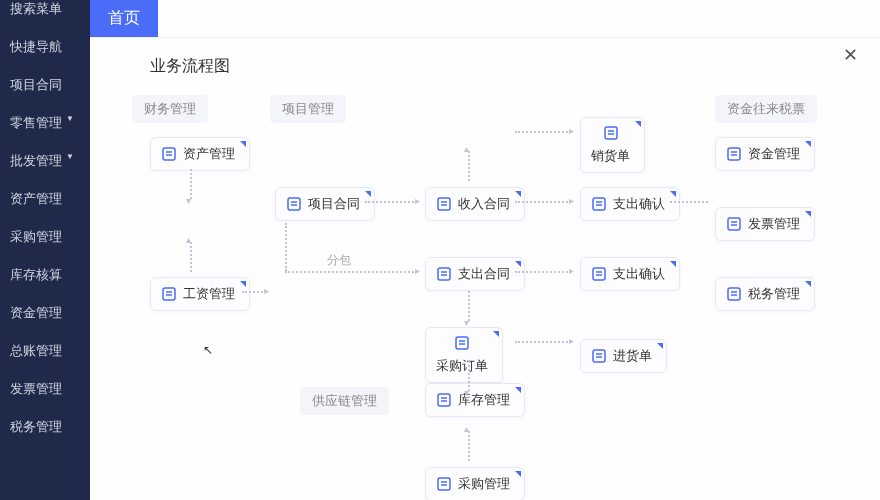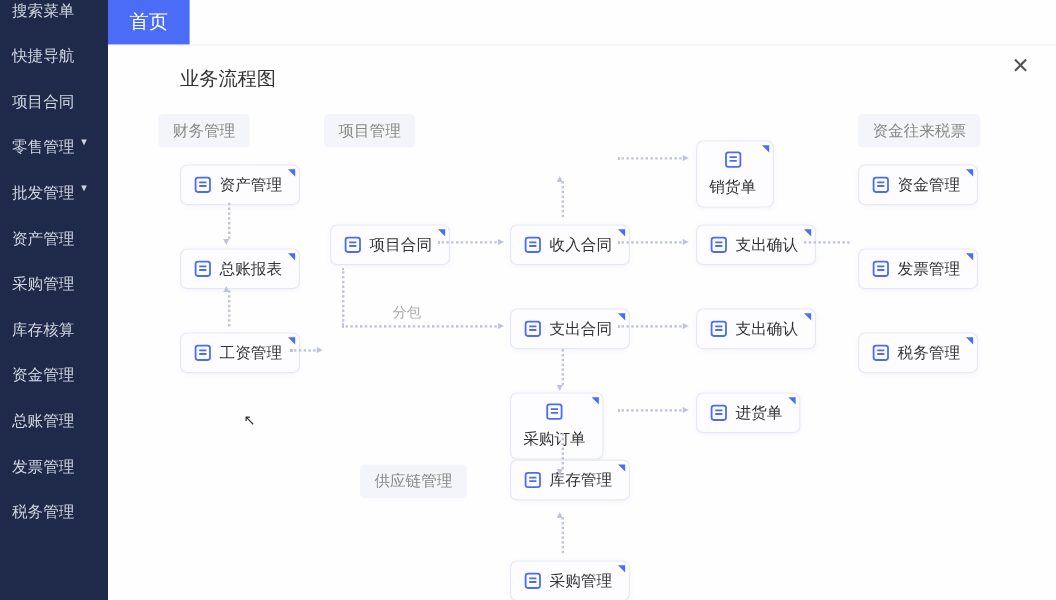--- a/index.html
+++ b/index.html
@@ -96,27 +96,20 @@
         </defs>
       </svg>
 
     <div class="dnode" style="left:60px; top:50px;">
         <svg width="16" height="16">
           <use href="#docicon"></use>
         </svg>
         <span>资产管理</span>
         <span class="corner"></span>
       </div>
-    <div class="dnode" style="left:60px; top:120px;">
-        <svg width="16" height="16">
-          <use href="#docicon"></use>
-        </svg>
-        <span>总账报表</span>
-        <span class="corner"></span>
-      </div>
     <div class="dnode" style="left:60px; top:190px;">
         <svg width="16" height="16">
           <use href="#docicon"></use>
         </svg>
         <span>工资管理</span>
         <span class="corner"></span>
       </div>
 
     <div class="dnode" style="left:185px; top:100px;">
         <svg width="16" height="16">
@@ -176,21 +169,21 @@
         <span>支出确认</span>
         <span class="corner"></span>
       </div>
     <div class="dnode" style="left:490px; top:170px;">
         <svg width="16" height="16">
           <use href="#docicon"></use>
         </svg>
         <span>支出确认</span>
         <span class="corner"></span>
       </div>
-    <div class="dnode" style="left:490px; top:240px;">
+    <div class="dnode" style="left:490px; top:252px;">
         <svg width="16" height="16">
           <use href="#docicon"></use>
         </svg>
         <span>进货单</span>
         <span class="corner"></span>
       </div>
 
     <div class="dnode" style="left:625px; top:50px;">
         <svg width="16" height="16">
           <use href="#docicon"></use>

